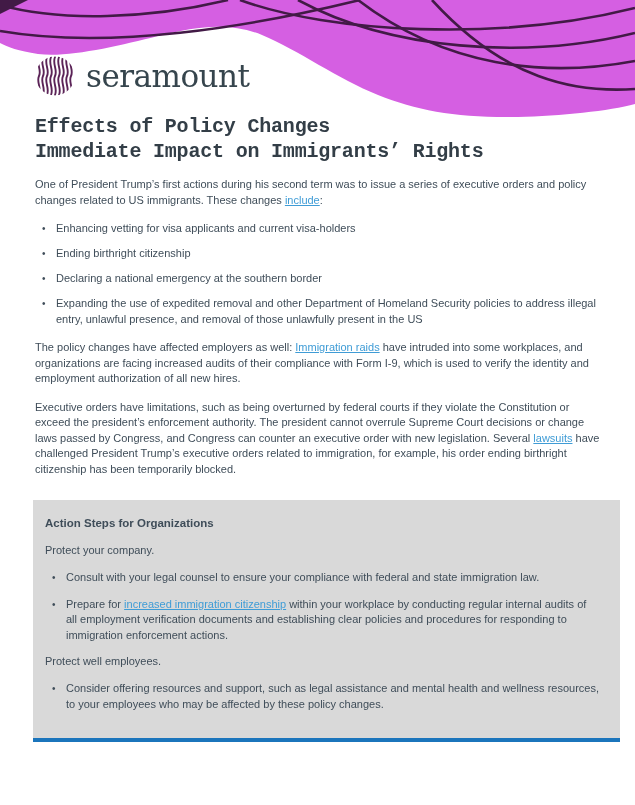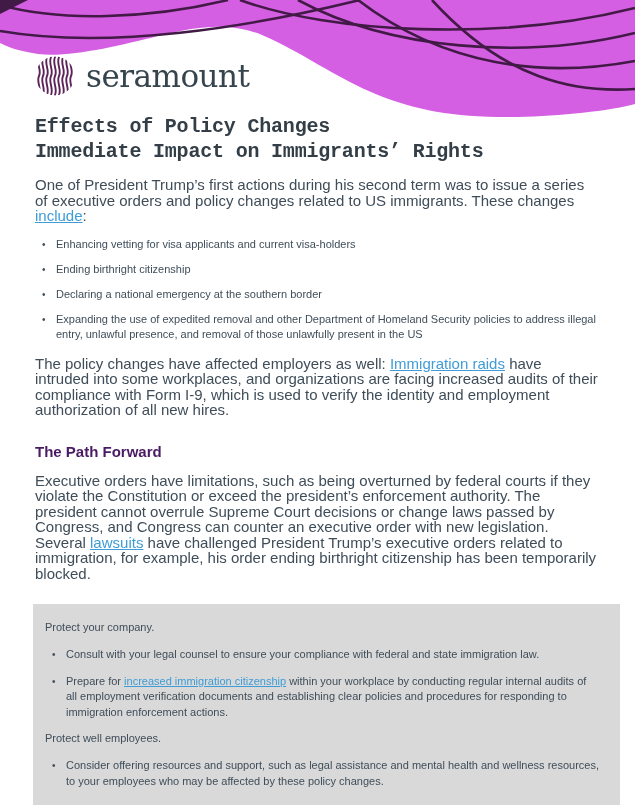--- a/index.html
+++ b/index.html
@@ -45,21 +45,21 @@
   .content{position:absolute;left:35px;top:114px;width:565px;}
   h1{
     font-family:Liberation Mono, monospace;
     font-weight:bold;
     font-size:20px;line-height:25px;
     color:var(--title-text);
     letter-spacing:-0.2px;
     margin:0 0 13px 0;
   }
   .body-p{
-    font-size:15px;line-height:15.5px;
+    font-size:11px;line-height:15.5px;
     color:var(--body-text);
     margin:0 0 13px 0;
   }
   a.doc-link{
     color:var(--link-blue);
     text-decoration:underline;
     cursor:pointer;
   }
   ul.doc-list{list-style:none;margin:2px 0 13px 0;}
   ul.doc-list li{
@@ -158,25 +158,25 @@
 
     <ul class="doc-list">
       <li>Enhancing vetting for visa applicants and current visa-holders</li>
       <li>Ending birthright citizenship</li>
       <li>Declaring a national emergency at the southern border</li>
       <li>Expanding the use of expedited removal and other Department of Homeland Security policies to address illegal entry, unlawful presence, and removal of those unlawfully present in the US</li>
     </ul>
 
     <p class="body-p"><span>The policy changes have affected employers as well: </span><a class="doc-link">Immigration raids</a><span> have intruded into some workplaces, and organizations are facing increased audits of their compliance with Form I-9, which is used to verify the identity and employment authorization of all new hires.</span></p>
 
-    <h2>The Path Forward</h2>
 
     <p class="body-p"><span>Executive orders have limitations, such as being overturned by federal courts if they violate the Constitution or exceed the president’s enforcement authority. The president cannot overrule Supreme Court decisions or change laws passed by Congress, and Congress can counter an executive order with new legislation. Several </span><a class="doc-link">lawsuits</a><span> have challenged President Trump’s executive orders related to immigration, for example, his order ending birthright citizenship has been temporarily blocked.</span></p>
 
     <div class="action-box">
+      <h3>Action Steps for Organizations</h3>
 
       <p class="box-label">Protect your company.</p>
       <ul class="doc-list">
         <li>Consult with your legal counsel to ensure your compliance with federal and state immigration law.</li>
         <li><span>Prepare for </span><a class="doc-link">increased immigration citizenship</a><span> within your workplace by conducting regular internal audits of all employment verification documents and establishing clear policies and procedures for responding to immigration enforcement actions.</span></li>
       </ul>
 
       <p class="box-label">Protect well employees.</p>
       <ul class="doc-list">
         <li>Consider offering resources and support, such as legal assistance and mental health and wellness resources, to your employees who may be affected by these policy changes.</li>

